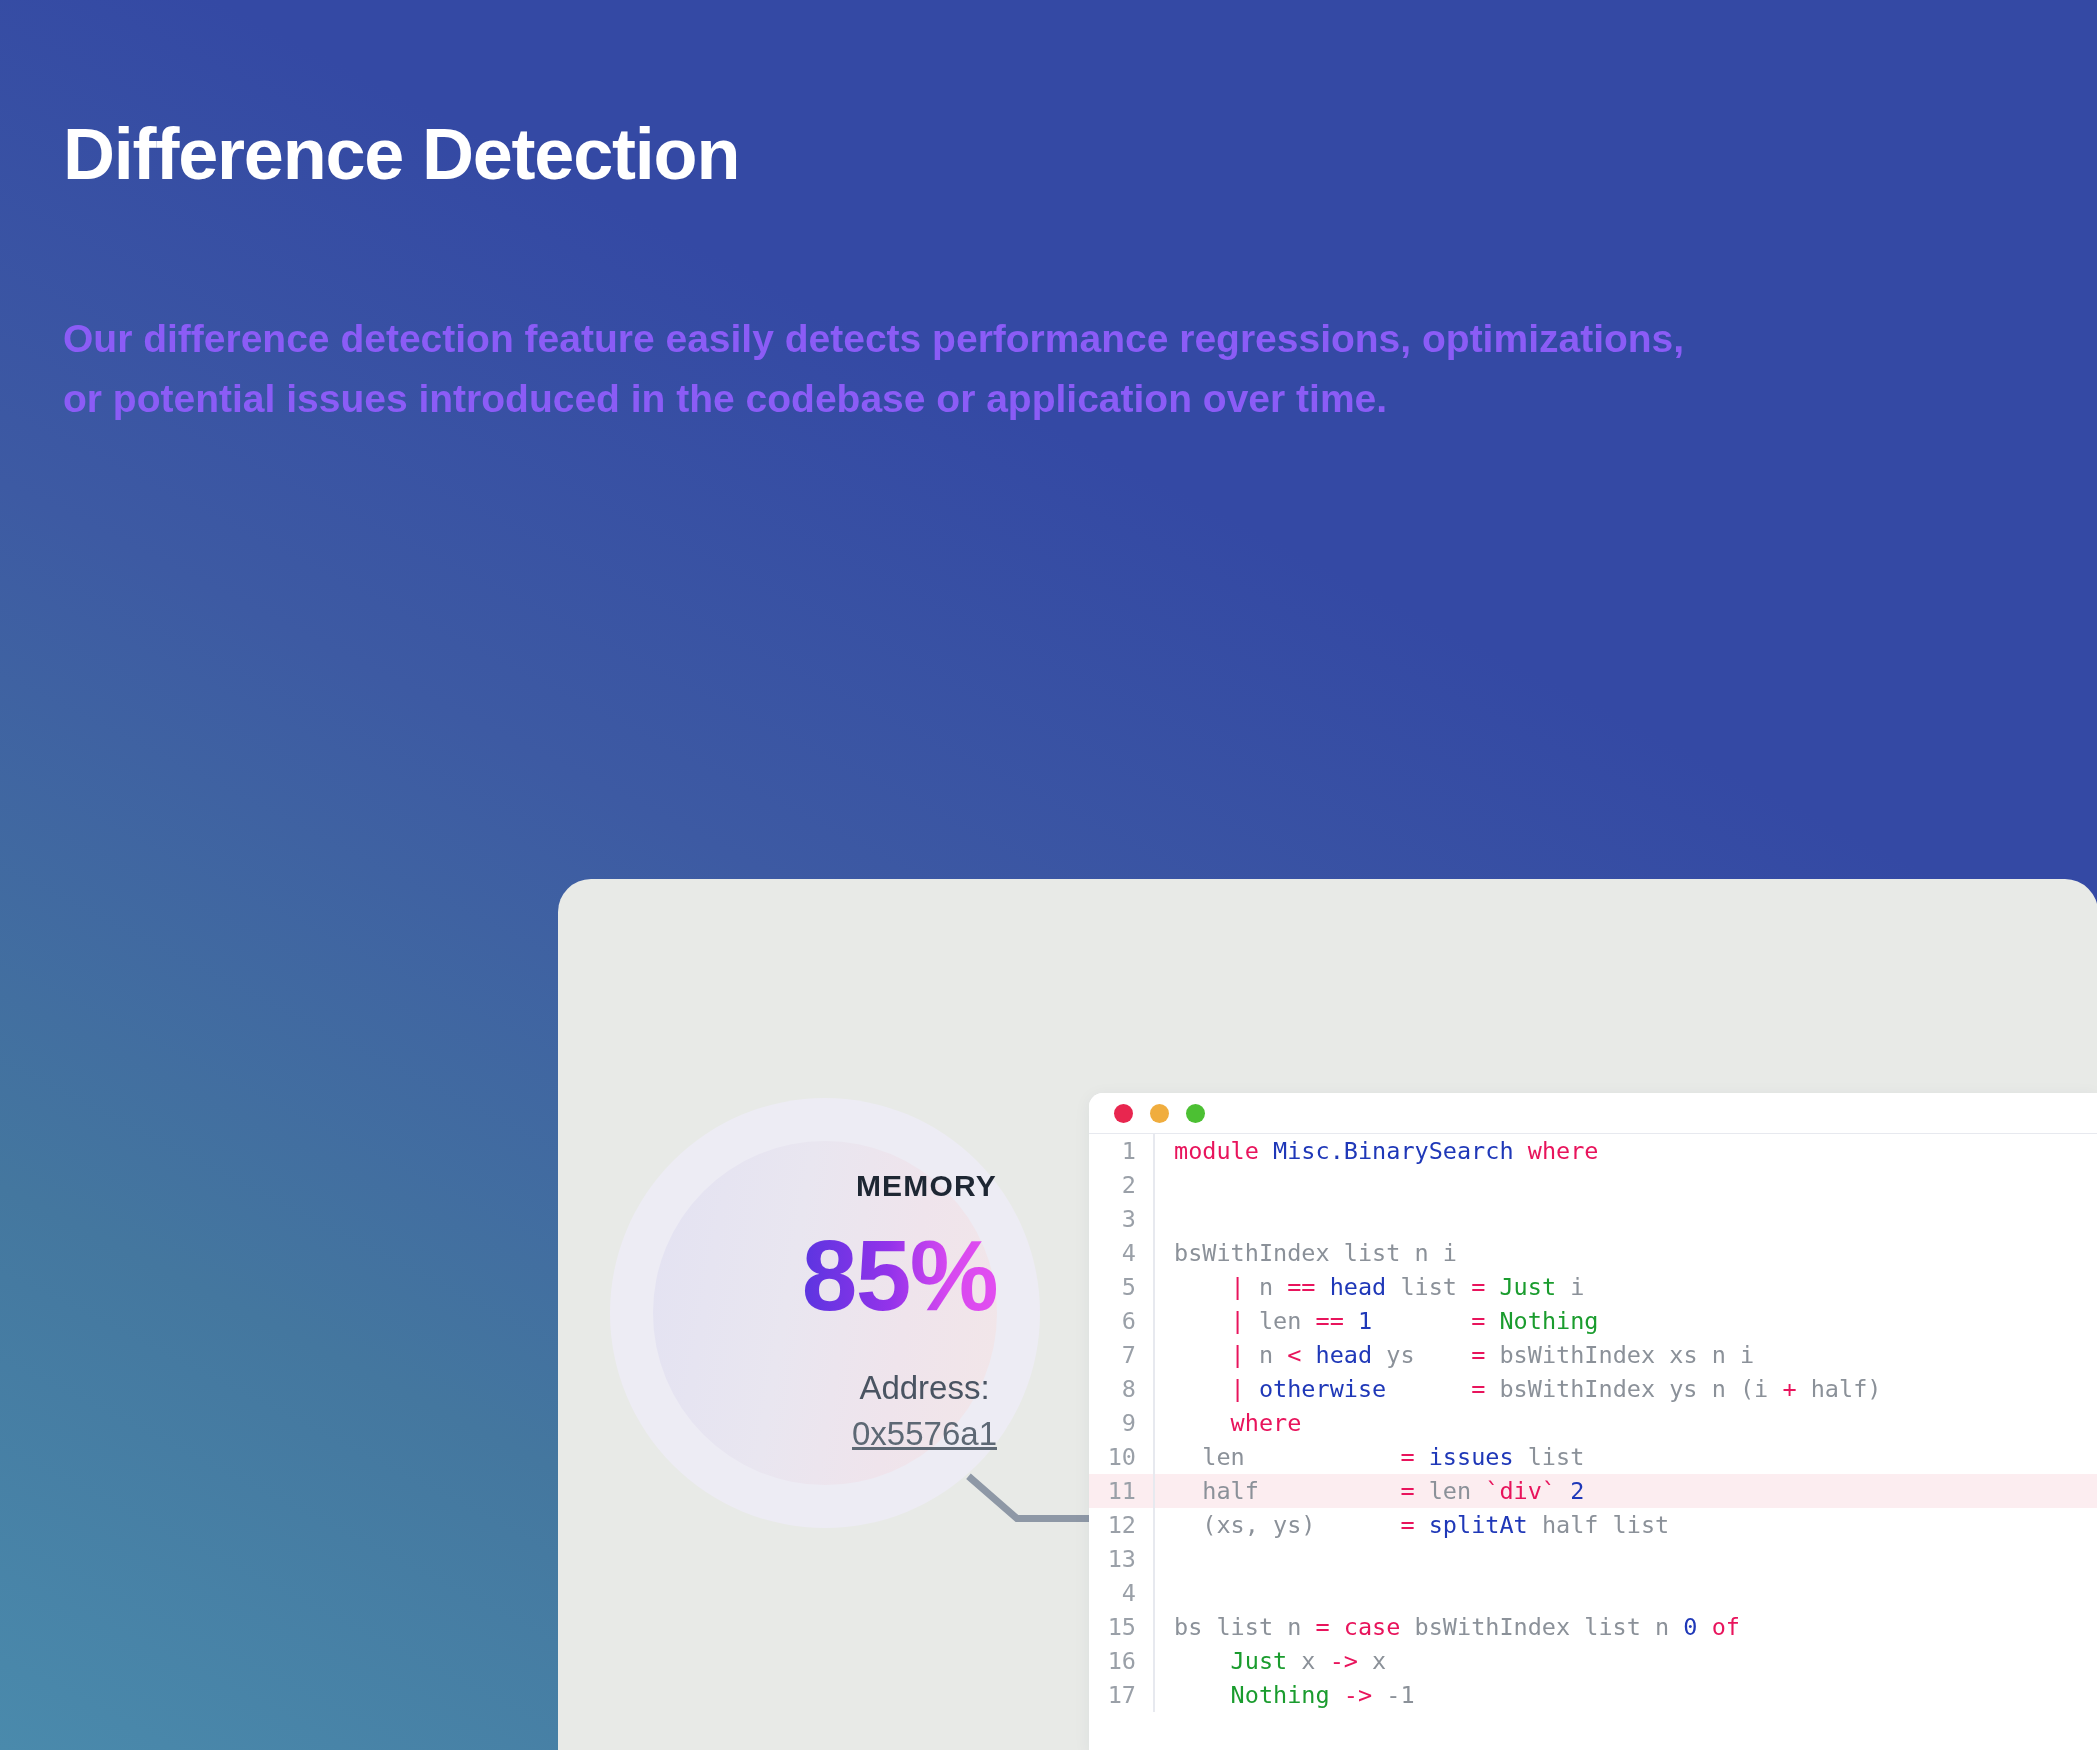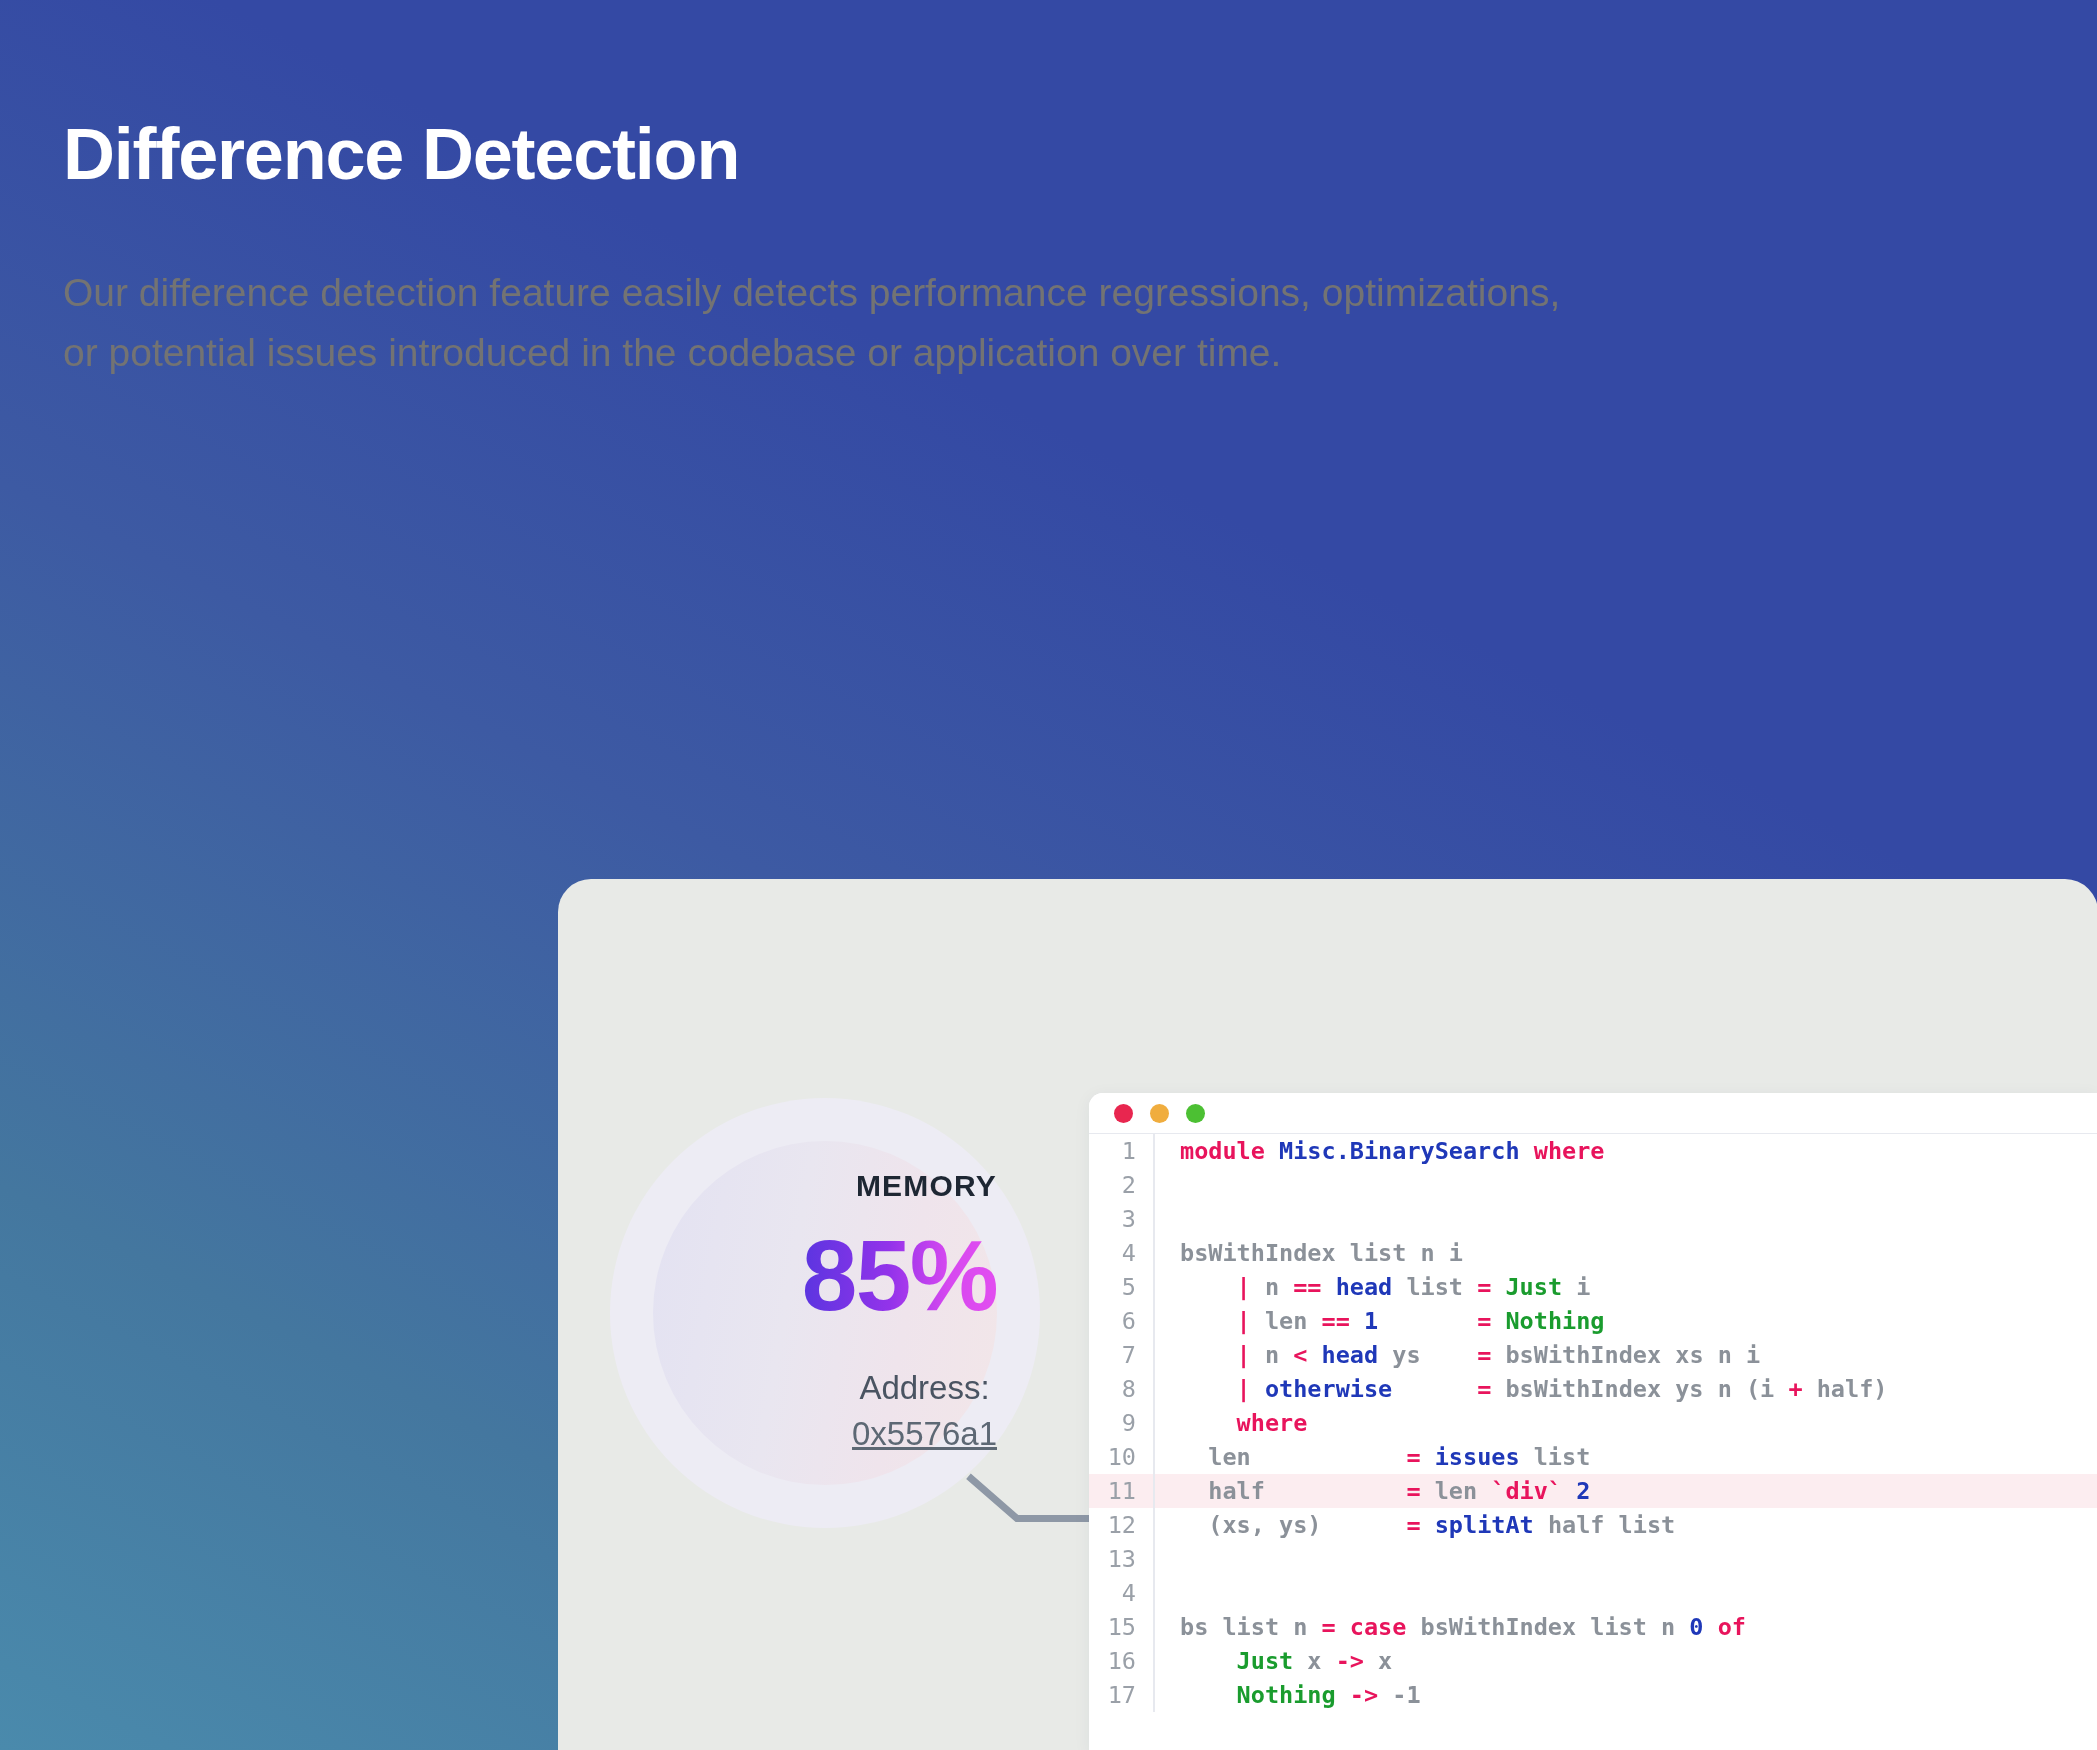--- a/index.html
+++ b/index.html
@@ -10,22 +10,22 @@
     position:relative;
   }
 
   
   .hero { position:absolute; left:63px; top:117px; width:1877px; }
   .hero-title {
     font-size:72px; font-weight:700; color:#ffffff;
     letter-spacing:-1.2px; line-height:1.05;
   }
   .hero-sub {
-    margin-top:70px;
-    font-size:39px; font-weight:400; color:#737373;
+    margin-top:116px;
+    font-size:39px; font-weight:700; color:#8b5cf6;
     line-height:1.55; max-width:1822px;
   }
   .hero-sub span { display:block; }
 
   
   .card {
     position:absolute;
     left:558px; top:879px;
     width:1540px; height:871px;
     background:#e8eae7;
@@ -96,23 +96,22 @@
     font-size:23.5px; line-height:34px;
   }
   .line.hl { background:#fcedf0; }
   .gutter {
     width:66px; flex:0 0 66px;
     text-align:right; padding-right:17px;
     color:#9aa0a8; border-right:2.3px solid #e7e9ef;
     height:34px;
   }
   .code {
-    padding-left:25px; white-space:pre;
+    padding-left:19px; white-space:pre;
     color:#8b9199;
-    font-weight:bold;
   }
   
   .kw   { color:#e8145c; }       
   .ty   { color:#1f38b8; }       
   .fn   { color:#7b3fd4; }       
   .op   { color:#e8145c; }       
   .con  { color:#1a9c2e; }       
   .num  { color:#1f38b8; }       
   .pl   { color:#8b9199; }       
 </style>

